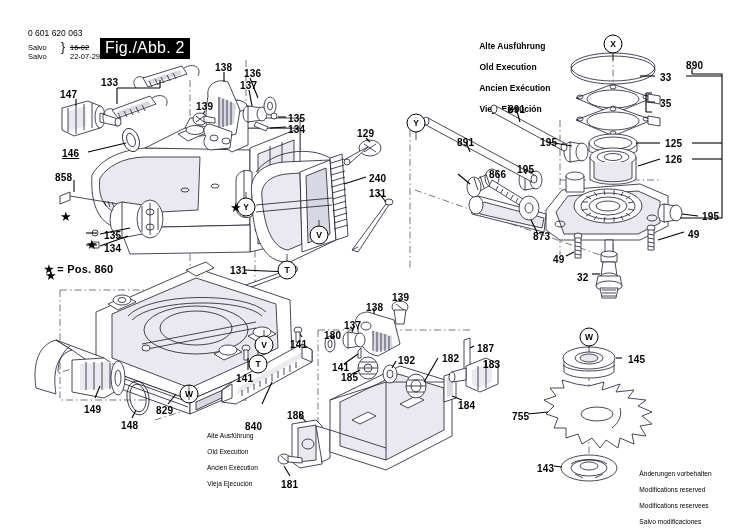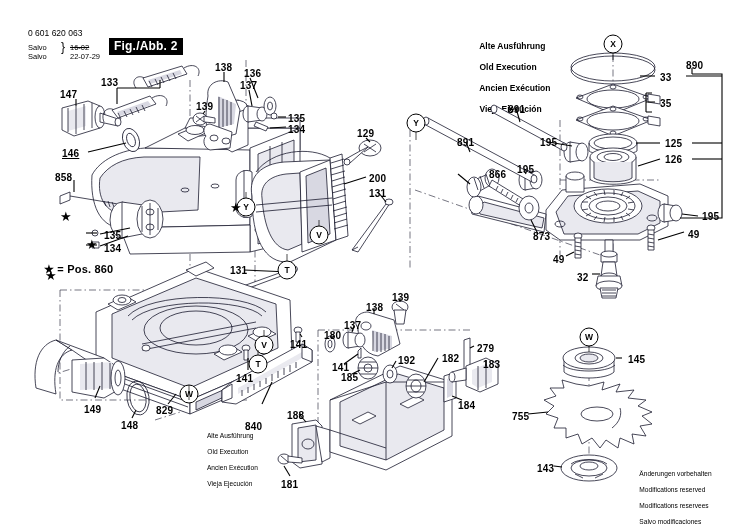--- a/index.html
+++ b/index.html
@@ -4,22 +4,22 @@
 <style>
   html,body{margin:0;padding:0;background:#ffffff;}
   body{width:750px;height:530px;position:relative;overflow:hidden;
        font-family:"Liberation Sans",sans-serif;color:#000;}
   #sheet{position:absolute;left:0;top:0;width:750px;height:530px;}
   .t{position:absolute;white-space:pre;}
   .num{font-size:10px;font-weight:bold;letter-spacing:.2px;}
   .hdr{font-size:7.5px;}
   .hdr-b{font-size:8.5px;font-weight:bold;line-height:10.5px;}
   .multi{font-size:6.6px;line-height:8px;}
-  .figbox{position:absolute;background:#000;color:#fff;font-size:12px;
-          font-weight:bold;padding:1px 5px 2px 5px;letter-spacing:.2px;margin-left:9px;}
+  .figbox{position:absolute;background:#000;color:#fff;font-size:16px;
+          font-weight:normal;padding:1px 5px 2px 5px;letter-spacing:.2px;}
   .strike{text-decoration:line-through;}
   .brace{font-size:12px;}
   svg{position:absolute;left:0;top:0;}
   .art{stroke:#1a1a2e;fill:none;stroke-width:.8;}
   .artf{stroke:#1a1a2e;stroke-width:.8;fill:#ffffff;}
   .shade{stroke:none;fill:#e9e9ef;}
   .shade2{stroke:none;fill:#d8d8e2;}
   .dash{stroke:#1a1a2e;fill:none;stroke-width:.6;stroke-dasharray:7 3 1.5 3;}
   .thin{stroke:#000;fill:none;stroke-width:.7;}
   .lead{stroke:#000;fill:none;stroke-width:1.1;}
@@ -697,40 +697,40 @@
       <div class="t num" style="left: 55px; top: 172px;">858</div>
       <div class="t num" style="left: 104px; top: 230px;">135</div>
       <div class="t num" style="left: 104px; top: 243px;">134</div>
       <div class="t num" style="left: 215px; top: 62px;">138</div>
       <div class="t num" style="left: 244px; top: 68px;">136</div>
       <div class="t num" style="left: 240px; top: 80px;">137</div>
       <div class="t num" style="left: 196px; top: 101px;">139</div>
       <div class="t num" style="left: 288px; top: 113px;">135</div>
       <div class="t num" style="left: 288px; top: 124px;">134</div>
       <div class="t num" style="left: 357px; top: 128px;">129</div>
-      <div class="t num" style="left: 369px; top: 173px;">200</div>
+      <div class="t num" style="left: 369px; top: 173px;">240</div>
       <div class="t num" style="left: 369px; top: 188px;">131</div>
       <div class="t num" style="left: 230px; top: 265px;">131</div>
       <div class="t num" style="left: 156px; top: 405px;">829</div>
       <div class="t num" style="left: 84px; top: 404px; text-align: right;">149</div>
       <div class="t num" style="left: 121px; top: 420px;">148</div>
       <div class="t num" style="left: 236px; top: 373px;">141</div>
       <div class="t num" style="left: 290px; top: 339px;">141</div>
       <div class="t num" style="left: 245px; top: 406px; margin-top: 15px;">840</div>
       <div class="t num" style="left: 287px; top: 410px;">188</div>
       <div class="t num" style="left: 281px; top: 479px;">181</div>
       <div class="t num" style="left: 366px; top: 302px;">138</div>
       <div class="t num" style="left: 392px; top: 292px;">139</div>
       <div class="t num" style="left: 344px; top: 320px;">137</div>
       <div class="t num" style="left: 324px; top: 330px;">180</div>
       <div class="t num" style="left: 332px; top: 362px;">141</div>
       <div class="t num" style="left: 341px; top: 372px;">185</div>
       <div class="t num" style="left: 398px; top: 355px; text-align: center;">192</div>
       <div class="t num" style="left: 442px; top: 353px;">182</div>
-      <div class="t num" style="left: 477px; top: 343px;">279</div>
+      <div class="t num" style="left: 477px; top: 343px;">187</div>
       <div class="t num" style="left: 483px; top: 359px;">183</div>
       <div class="t num" style="left: 458px; top: 400px;">184</div>
       <div class="t num" style="left: 508px; top: 104px;">891</div>
       <div class="t num" style="left: 457px; top: 137px;">891</div>
       <div class="t num" style="left: 446px; top: 169px; margin-left: 43px;">866</div>
       <div class="t num" style="left: 540px; top: 137px;">195</div>
       <div class="t num" style="left: 517px; top: 164px;">195</div>
       <div class="t num" style="left: 533px; top: 231px;">873</div>
       <div class="t num" style="left: 553px; top: 254px;">49</div>
       <div class="t num" style="left: 688px; top: 229px;">49</div>

